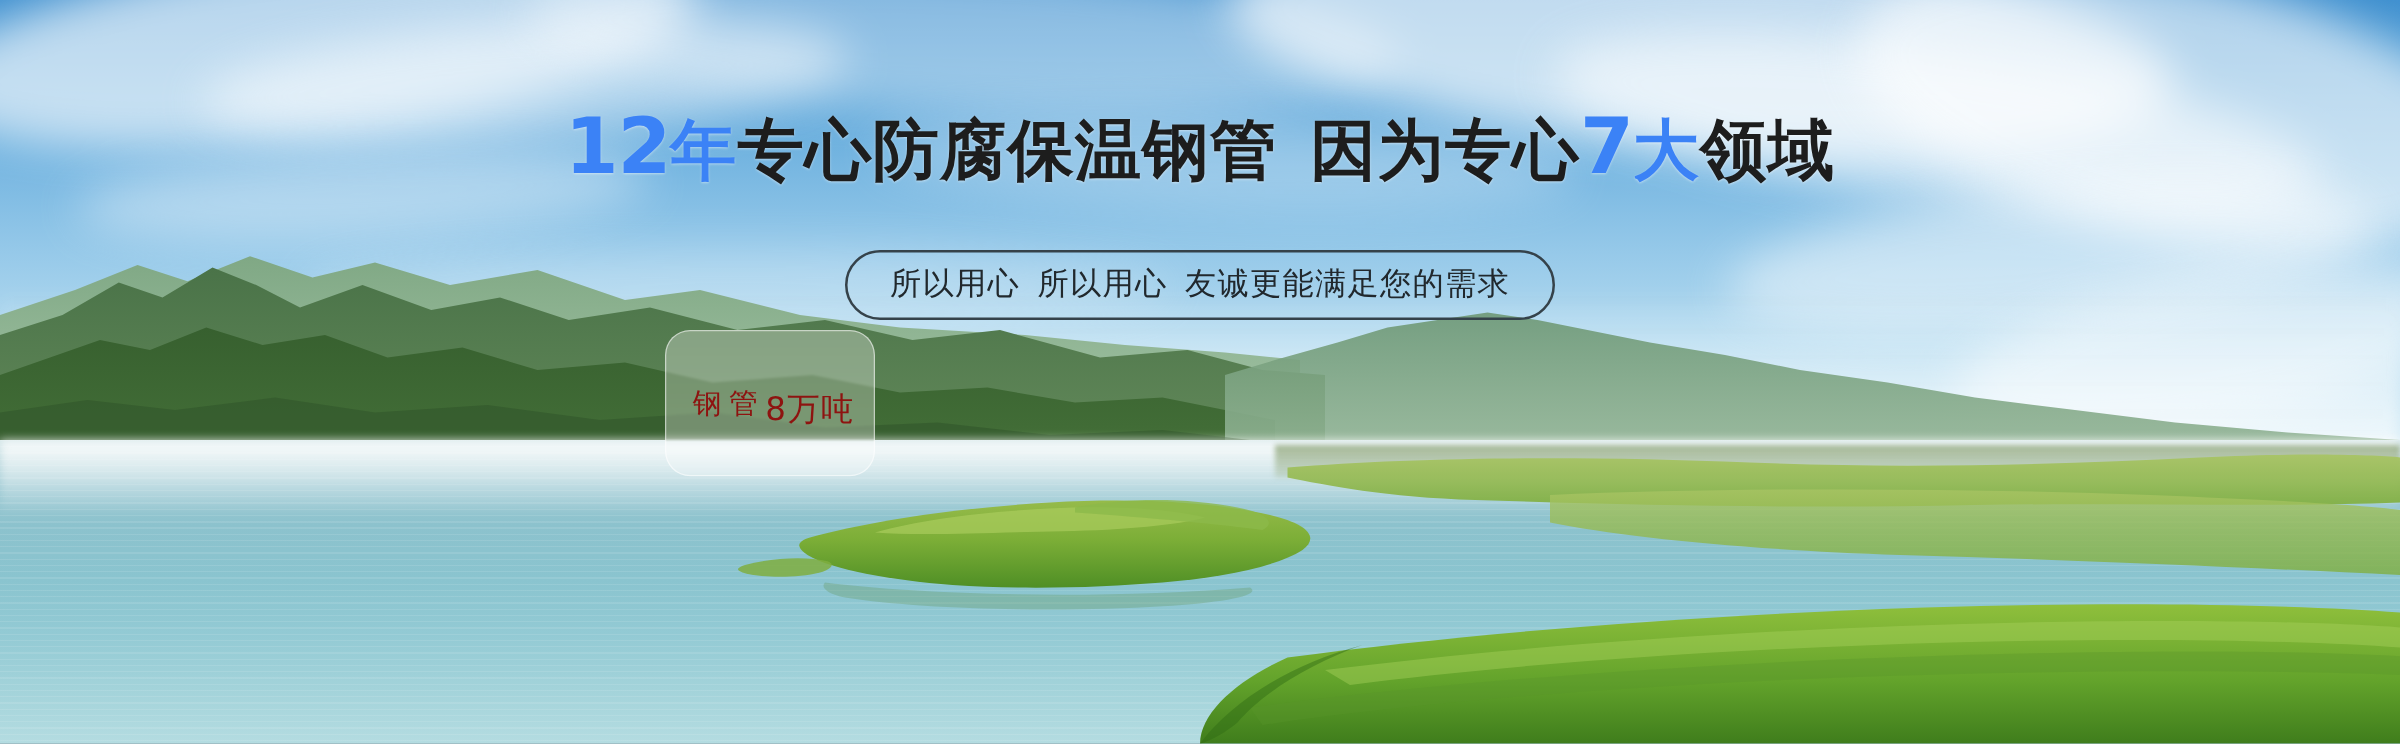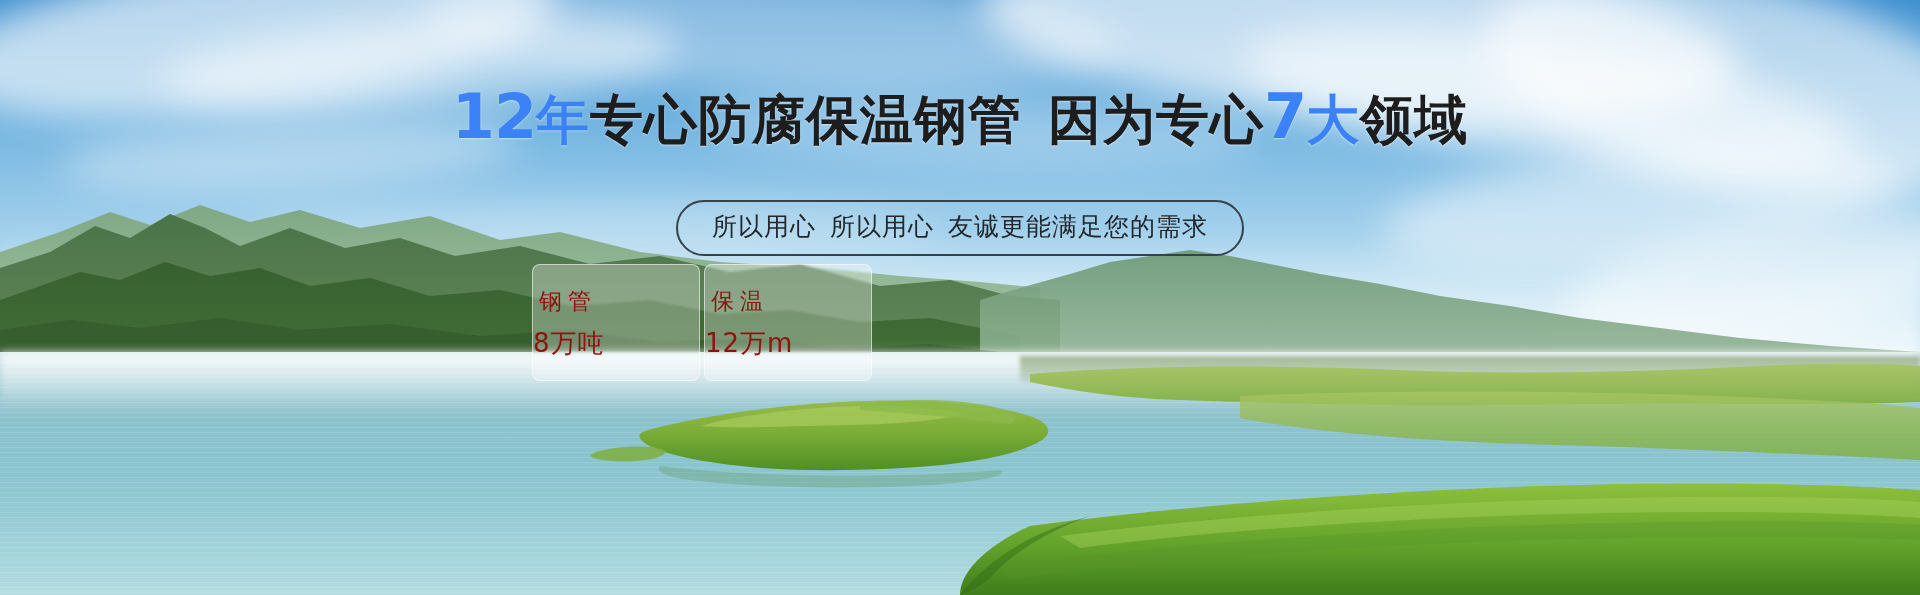--- a/index.html
+++ b/index.html
@@ -125,25 +125,25 @@
   .subtitle-pill .sp { display:inline-block; width:14px; }
 
   
   .cards {
     position:absolute; left:532px; top:264px;
     display:flex;
     gap:4px;
   }
   .card {
     width:168px; height:117px;
-    border-radius:8px;
+    border-radius:20px;
     background:rgba(255,255,255,0.30);
     border:1px solid rgba(255,255,255,0.55);
-    display:flex; flex-direction:column;
-    align-items:flex-start; justify-content:center;
+    display:flex; flex-direction:row;
+    align-items:center; justify-content:center;
     backdrop-filter:blur(1px);
   }
   .card .label {
     font-size:23px;
     line-height:30px;
     letter-spacing:6px;
     text-indent:6px;
     color:#8e1310;
     font-weight:normal;
   }
@@ -296,20 +296,16 @@
     </div>
 
     <div class="cards">
 
       <div class="card">
         <div class="label">钢管</div>
         <div class="value"><span>8万吨</span></div>
       </div>
 
 
-      <div class="card">
-        <div class="label">保温</div>
-        <div class="value"><span>12万m</span></div>
-      </div>
 
     </div>
   </div>
 </div>
 
 </body></html>

